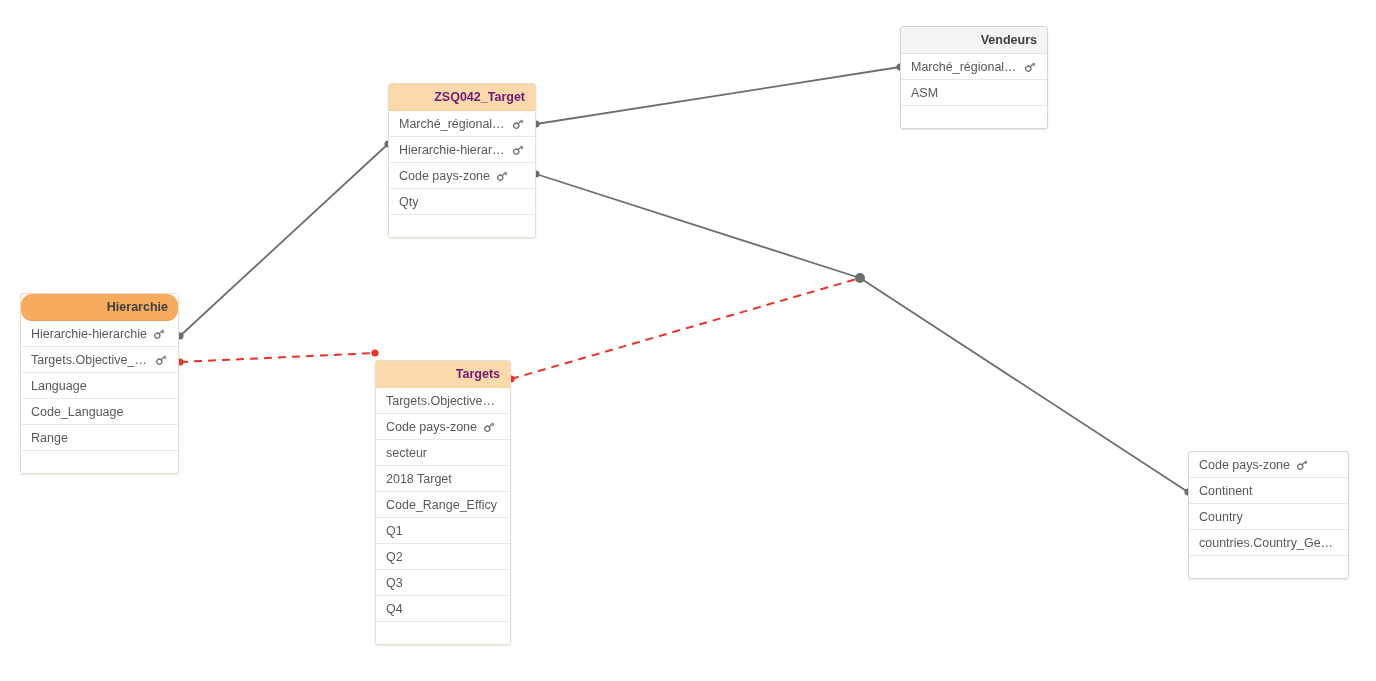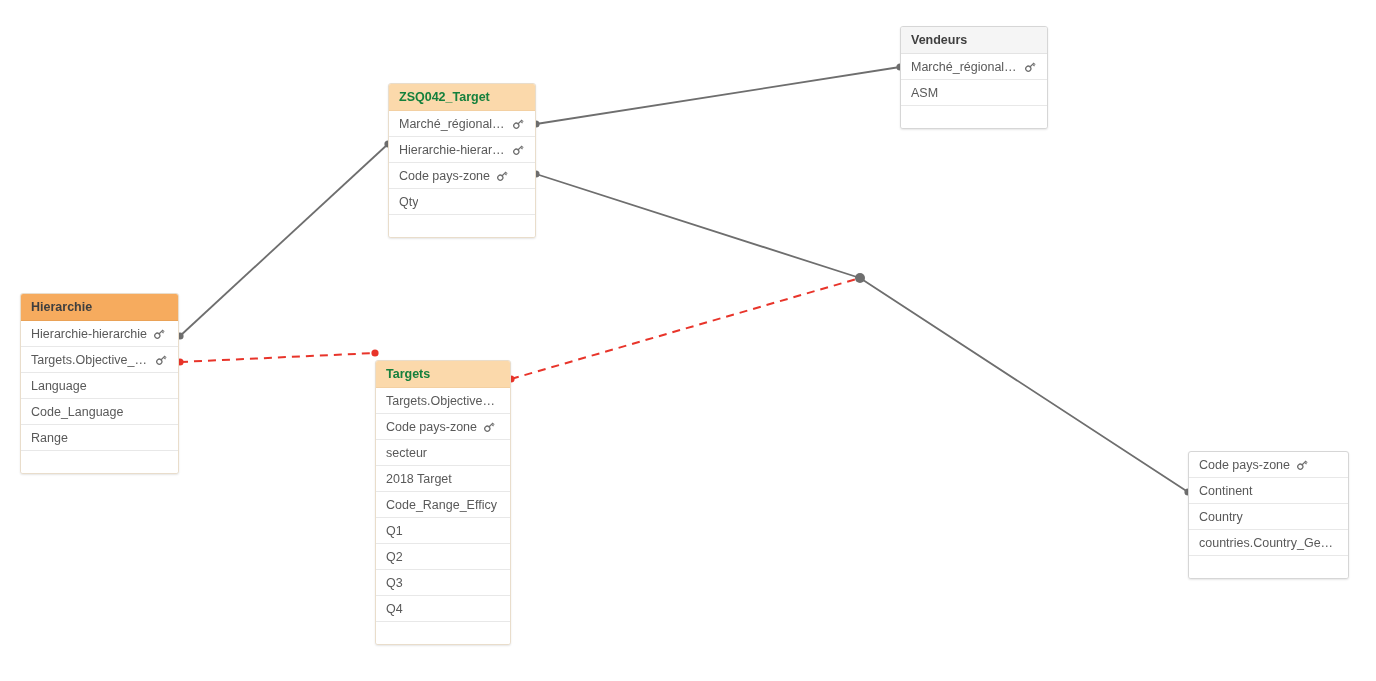--- a/index.html
+++ b/index.html
@@ -50,29 +50,31 @@
     height: 27px;
     line-height: 27px;
     padding: 0 10px;
     font-size: 12.5px;
     font-weight: bold;
     color: #3f3f3f;
     background: #f5f5f5;
     border-bottom: 1px solid #e3e3e3;
     white-space: nowrap;
     overflow: hidden;
+    text-align: right;
   }
   .table-header.orange-strong {
     background: #f6ab5e;
     color: #3f3f3f;
     border-bottom: 1px solid #eaa257;
+    border-radius: 11px;
   }
   .table-header.orange-light {
     background: #fbd9ab;
-    color: #15803d;
+    color: #701a75;
     border-bottom: 1px solid #f3d0a2;
   }
 
   .field-row {
     box-sizing: border-box;
     height: 26px;
     line-height: 26px;
     padding: 0 10px;
     font-size: 12.5px;
     color: #595959;

